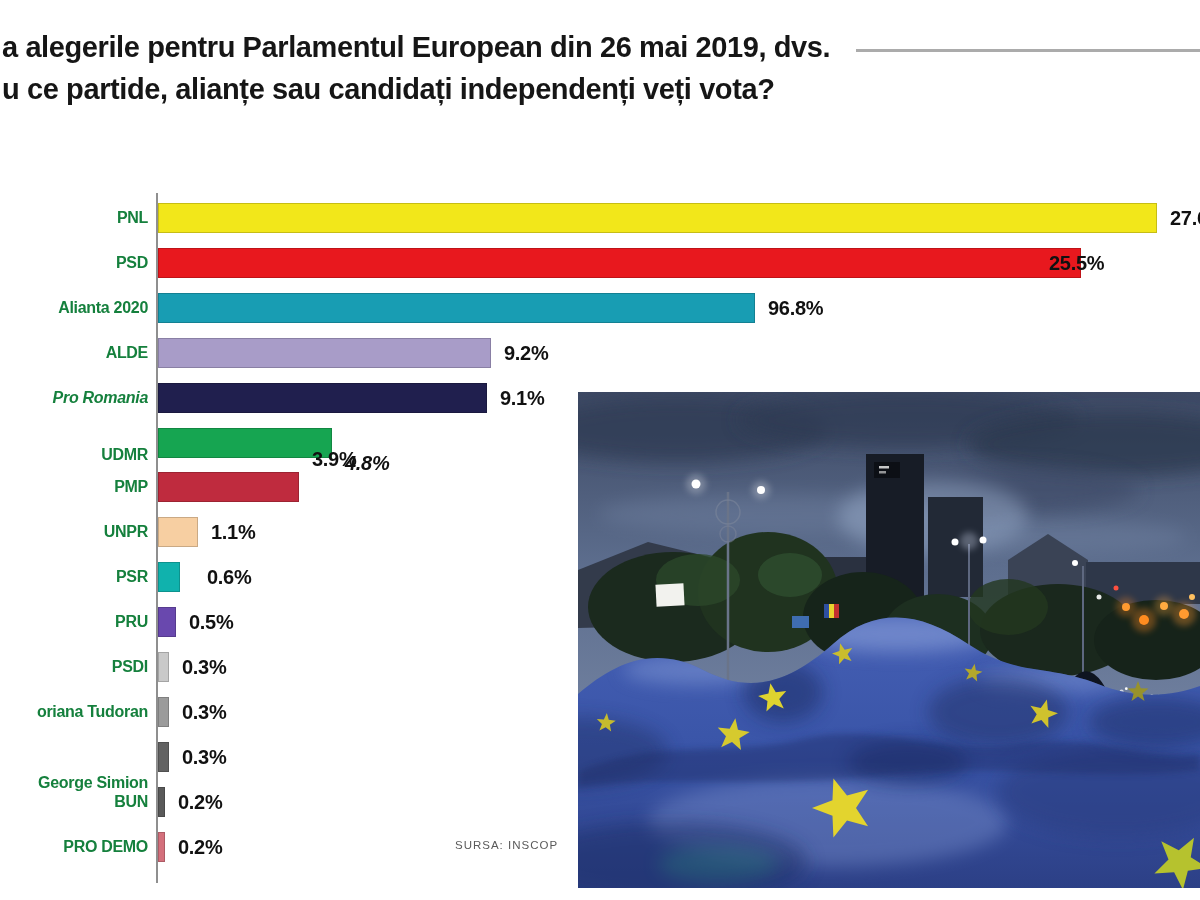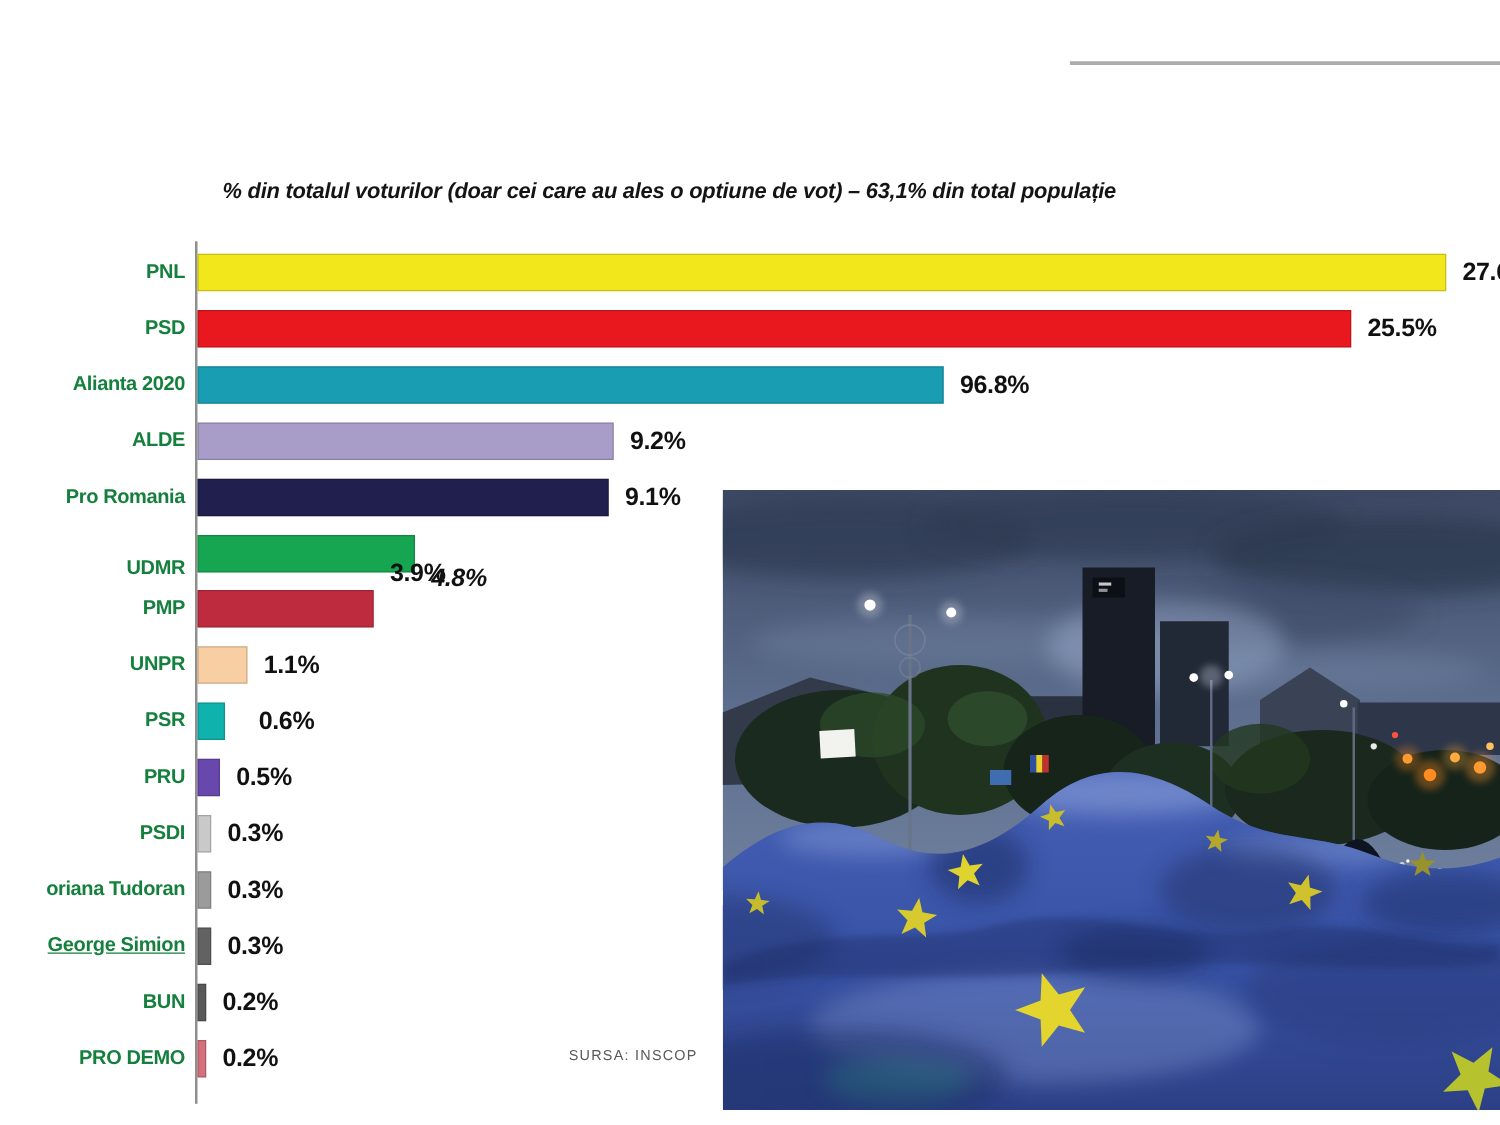--- a/index.html
+++ b/index.html
@@ -50,41 +50,44 @@
   .photo{
     position:absolute;left:578px;top:392px;width:622px;height:496px;overflow:hidden;
   }
   .photo svg{display:block;}
 </style>
 </head>
 <body>
 
 <div class="page">
 
+  <div class="title">
+    <div>a alegerile pentru Parlamentul European din 26 mai 2019, dvs.</div>
+    <div>u ce partide, alianțe sau candidați independenți veți vota?</div>
+  </div>
 
   <div class="top-rule"></div>
 
-  <div class="subtitle">% din totalul voturilor (doar cei care au ales o optiune de vot) – 63,1% din total populație</div>
 
   <div class="axis-line"></div>
 
   <div id="chart">
       <div class="bar-label" style="top: 203px;">PNL</div>
       <div class="bar" style="top: 203px; left: 158px; width: 999px; height: 30px; background: rgb(242, 231, 26);"></div>
       <div class="bar-value" style="top: 203px; left: 1170px;">27.6%</div>
       <div class="bar-label" style="top: 248px;">PSD</div>
       <div class="bar" style="top: 248px; left: 158px; width: 923px; height: 30px; background: rgb(232, 24, 30);"></div>
-      <div class="bar-value" style="top: 248px; left: 1094px;">25.5%</div>
+      <div class="bar-value" style="top: 248px; left: 1049px;">25.5%</div>
       <div class="bar-label" style="top: 293px;">Alianta 2020</div>
       <div class="bar" style="top: 293px; left: 158px; width: 597px; height: 30px; background: rgb(24, 157, 179);"></div>
       <div class="bar-value" style="top: 293px; left: 768px;">96.8%</div>
       <div class="bar-label" style="top: 338px;">ALDE</div>
       <div class="bar" style="top: 338px; left: 158px; width: 333px; height: 30px; background: rgb(168, 156, 200);"></div>
       <div class="bar-value" style="top: 338px; left: 504px;">9.2%</div>
-      <div class="bar-label" style="top: 383px;">Pro Romania</div>
+      <div class="bar-label" style="top: 383px; font-style: italic;">Pro Romania</div>
       <div class="bar" style="top: 383px; left: 158px; width: 329px; height: 30px; background: rgb(32, 31, 78);"></div>
       <div class="bar-value" style="top: 383px; left: 500px;">9.1%</div>
       <div class="bar-label" style="top: 440px;">UDMR</div>
       <div class="bar" style="top: 428px; left: 158px; width: 174px; height: 30px; background: rgb(22, 165, 81);"></div>
       <div class="bar-value" style="top: 448px; left: 345px; font-style: italic;">4.8%</div>
       <div class="bar-label" style="top: 472px;">PMP</div>
       <div class="bar" style="top: 472px; left: 158px; width: 141px; height: 30px; background: rgb(191, 43, 62);"></div>
       <div class="bar-value" style="top: 444px; left: 312px;">3.9%</div>
       <div class="bar-label" style="top: 517px;">UNPR</div>
       <div class="bar" style="top: 517px; left: 158px; width: 40px; height: 30px; background: rgb(247, 207, 162);"></div>
@@ -94,21 +97,21 @@
       <div class="bar-value" style="top: 562px; left: 193px; margin-left: 14px;">0.6%</div>
       <div class="bar-label" style="top: 607px;">PRU</div>
       <div class="bar" style="top: 607px; left: 158px; width: 18px; height: 30px; background: rgb(105, 72, 174);"></div>
       <div class="bar-value" style="top: 607px; left: 189px;">0.5%</div>
       <div class="bar-label" style="top: 652px;">PSDI</div>
       <div class="bar" style="top: 652px; left: 158px; width: 11px; height: 30px; background: rgb(201, 201, 201);"></div>
       <div class="bar-value" style="top: 652px; left: 182px;">0.3%</div>
       <div class="bar-label" style="top: 697px;">oriana Tudoran</div>
       <div class="bar" style="top: 697px; left: 158px; width: 11px; height: 30px; background: rgb(155, 155, 155);"></div>
       <div class="bar-value" style="top: 697px; left: 182px;">0.3%</div>
-      <div class="bar-label" style="top: 742px; text-decoration: underline;">George Simion</div>
+      <div class="bar-label" style="top: 768px;">George Simion</div>
       <div class="bar" style="top: 742px; left: 158px; width: 11px; height: 30px; background: rgb(98, 98, 98);"></div>
       <div class="bar-value" style="top: 742px; left: 182px;">0.3%</div>
       <div class="bar-label" style="top: 787px; margin-left: 32px;">BUN</div>
       <div class="bar" style="top: 787px; left: 158px; width: 7px; height: 30px; background: rgb(89, 89, 89);"></div>
       <div class="bar-value" style="top: 787px; left: 178px;">0.2%</div>
       <div class="bar-label" style="top: 832px;">PRO DEMO</div>
       <div class="bar" style="top: 832px; left: 158px; width: 7px; height: 30px; background: rgb(212, 112, 124);"></div>
       <div class="bar-value" style="top: 832px; left: 178px;">0.2%</div>
     </div>
 

